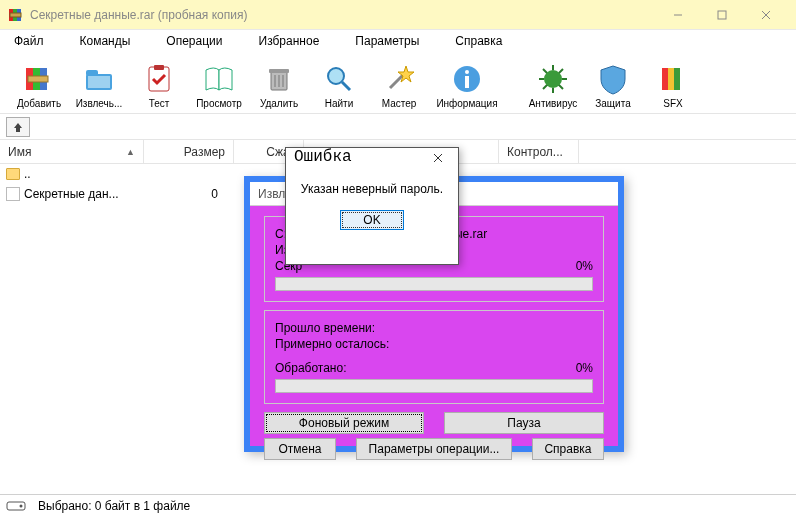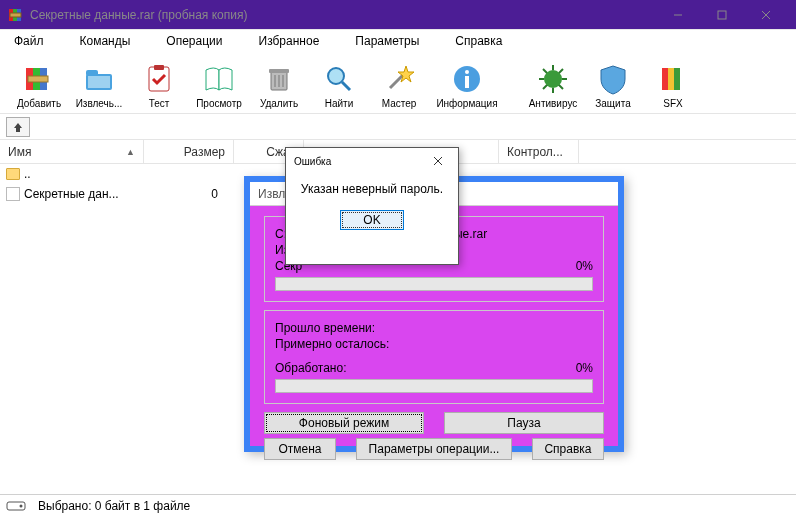--- a/index.html
+++ b/index.html
@@ -1,17 +1,17 @@
 <!DOCTYPE html>
 <html><head>
 <meta charset="utf-8">
 <style>
   * { box-sizing: border-box; margin: 0; padding: 0; }
   body { font-family: "Segoe UI", Tahoma, sans-serif; font-size: 12px; background: #fff; width: 796px; height: 516px; overflow: hidden; position: relative; color: #000; }
-  .titlebar { height: 30px; display: flex; align-items: center; padding: 0 8px; background: #4c1d95; border-bottom: 1px solid #e8e8e8; }
+  .titlebar { height: 30px; display: flex; align-items: center; padding: 0 8px; background: #fef9c3; border-bottom: 1px solid #e8e8e8; }
   .titlebar .app-icon { width: 16px; height: 16px; margin-right: 6px; }
   .titlebar .title { color: #888; font-size: 12px; flex: 1; }
   .win-controls { display: flex; gap: 0; }
   .win-controls div { width: 44px; height: 28px; display: flex; align-items: center; justify-content: center; color: #888; }
   .menubar { height: 22px; display: flex; align-items: center; padding: 0 6px; gap: 20px; }
   .menubar span { padding: 2px 8px; font-size: 12px; }
   .toolbar { height: 62px; display: flex; align-items: flex-end; padding: 2px 10px 4px 10px; gap: 2px; border-bottom: 1px solid #e5e5e5; }
   .tool { width: 58px; display: flex; flex-direction: column; align-items: center; gap: 2px; font-size: 10px; }
   .tool .ico { width: 34px; height: 34px; display:flex; align-items:center; justify-content:center; }
   .tool-sep { width: 16px; }
@@ -36,21 +36,21 @@
   .dlg-body { padding:10px 14px 8px 14px; }
   .groupbox { border:1px solid #c8c8c8; padding: 10px 10px 10px 10px; margin-bottom: 8px; font-size:12px; position:relative; }
   .gb-row { display:flex; justify-content:space-between; margin-bottom:2px; }
   .prog { height:14px; border:1px solid #b8b8b8; background:#e7e7e7; margin-top:4px; }
   .btn { height:22px; border:1px solid #adadad; background:#e1e1e1; font-size:12px; display:flex; align-items:center; justify-content:center; }
   .btn:focus, .btn.focus { outline:1px dotted #000; outline-offset:-3px; }
   .btn-row { display:flex; gap:20px; margin-top:4px; }
   .btn-row .btn { flex:1; }
   
   .err-dlg { position:absolute; left:285px; top:147px; width:174px; height:118px; background:#fff; border:1px solid #555; box-shadow: 2px 2px 8px rgba(0,0,0,.3); z-index:10; }
-  .err-title { height:26px; display:flex; align-items:center; padding:0 8px; font-size:10px; }
+  .err-title { height:26px; display:flex; padding:0 8px; font-size:16px;font-family:Liberation Mono, monospace; }
   .err-close { margin-left:auto; width:24px; height:20px; display:flex; align-items:center; justify-content:center; }
   .err-body { padding: 8px 12px 10px 12px; display:flex; flex-direction:column; align-items:center; gap:14px; font-size:12px; }
   .err-ok { width:64px; height:20px; border:1px solid #0078d7; background:#e5f1fb; display:flex; align-items:center; justify-content:center; outline:1px dotted #333; outline-offset:-3px;}
   svg { display:block; }
 </style>
 </head>
 <body>
 
 <div class="titlebar">
   <span class="app-icon">

